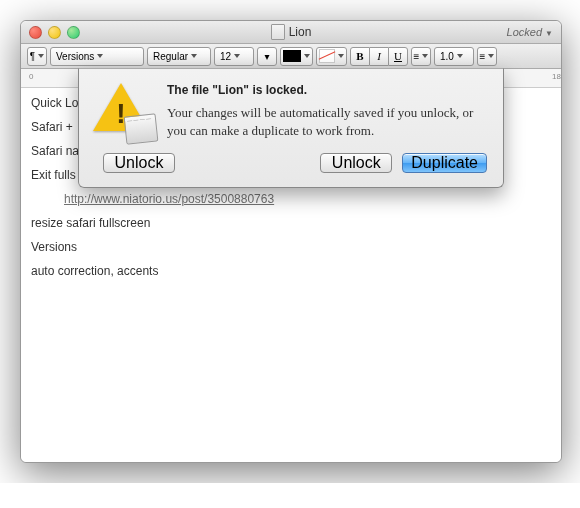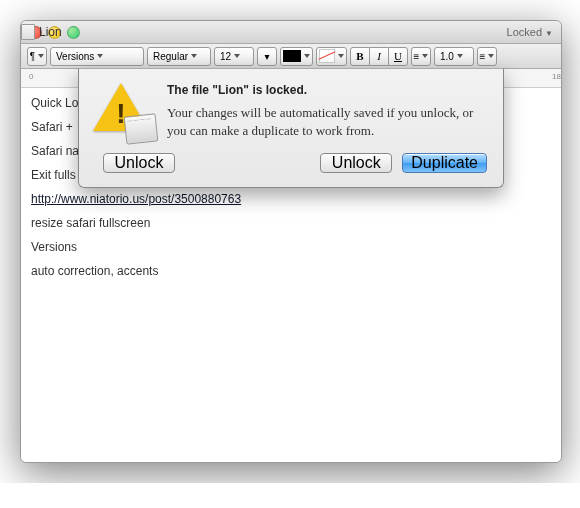--- a/index.html
+++ b/index.html
@@ -3,41 +3,41 @@
 <meta charset="utf-8">
 <style>
 body { margin:0; padding:20px; background:#fff; font-family:"Lucida Grande","Helvetica Neue",sans-serif; font-size:11px; }
 .window { width:540px; border-radius:6px; box-shadow:0 10px 40px rgba(0,0,0,0.5); overflow:visible; background:#fff; position:relative; border:1px solid #999; }
 .titlebar { height:22px; background:linear-gradient(#ededed,#d3d3d3); border-bottom:1px solid #aaa; display:flex; align-items:center; padding:0 8px; border-radius:6px 6px 0 0; position:relative; }
 .traffic-lights { display:flex; gap:6px; }
 .light { width:11px; height:11px; border-radius:50%; border:0.5px solid rgba(0,0,0,0.2); }
 .red { background:radial-gradient(circle at 30% 30%,#ff8a7d,#e74c3c); }
 .yellow { background:radial-gradient(circle at 30% 30%,#ffe07d,#f1c40f); }
 .green { background:radial-gradient(circle at 30% 30%,#a6e89b,#2ecc71); }
-.title-center { position:absolute; left:0; right:0; text-align:center; font-size:12px; color:#333; display:flex; align-items:center; gap:4px; pointer-events:none; }
+.title-center { position:absolute; left:0; right:0; text-align:center; font-size:12px; color:#333; display:flex; align-items:center; justify-content:center; gap:4px; pointer-events:none; }
 .doc-icon { width:12px; height:14px; background:linear-gradient(#f5f5f5,#e0e0e0); border:0.5px solid #999; border-radius:1px; position:relative; }
-.locked { margin-left:auto; font-size:11px; color:#666; display:flex; align-items:flex-end; gap:3px; position:relative; z-index:2; }
+.locked { margin-left:auto; font-size:11px; color:#666; display:flex; align-items:flex-end; gap:3px; position:relative; z-index:2;font-style:italic; }
 .chevdown { font-size:8px; color:#666; }
 .toolbar { height:24px; background:linear-gradient(#f0f0f0,#dadada); border-bottom:1px solid #aaa; display:flex; align-items:center; padding:0 6px; gap:3px; }
 .tb-seg { height:17px; background:linear-gradient(#fff,#e8e8e8); border:1px solid #999; border-radius:3px; display:flex; align-items:center; padding:0 5px; font-size:10px; box-shadow:inset 0 1px 0 rgba(255,255,255,0.5); }
 .tb-narrow { width:18px; justify-content:center; padding:0; }
 .tb-drop::after { content:""; margin-left:3px; border-left:3px solid transparent; border-right:3px solid transparent; border-top:4px solid #555; }
 .swatch-black { width:18px; height:12px; background:#000; }
 .swatch-red { width:14px; height:12px; background:#fff; position:relative; border:1px solid #ccc; }
 .swatch-red::after { content:""; position:absolute; left:-2px; top:5px; right:-2px; border-top:1.5px solid #e74c3c; transform:rotate(-25deg); }
 .tb-btn { width:18px; height:17px; background:linear-gradient(#fff,#e8e8e8); border:1px solid #999; display:flex; align-items:center; justify-content:center; font-family:Georgia,serif; font-size:11px; }
 .tb-btn:first-of-type { border-radius:3px 0 0 3px; }
 .tb-btn.u { text-decoration:underline; border-radius:0 3px 3px 0; }
 .tb-btn.i { font-style:italic; border-left:none; border-right:none; }
 .tb-btn.b { font-weight:bold; }
 .ruler { height:18px; background:#f5f5f5; border-bottom:1px solid #ccc; position:relative; font-size:8px; color:#888; overflow:hidden; }
 .ruler-mark { position:absolute; top:3px; }
 .content { min-height:358px; background:#fff; padding:8px 10px; font-family:Helvetica,sans-serif; font-size:12px; color:#333; border-radius:0 0 6px 6px; }
 .content p { margin:0 0 10px 0; }
-.content a { color:#0f172a; text-decoration:underline; }
+.content a { color:#737373; text-decoration:underline;margin-left:33px; }
 .sheet-wrap { position:absolute; top:47px; left:0; right:0; display:flex; justify-content:center; z-index:10; }
 .sheet { width:394px; background:linear-gradient(#f2f2f2,#e8e8e8); border:1px solid #888; border-top:1px solid #aaa; border-radius:0 0 6px 6px; box-shadow:0 8px 20px rgba(0,0,0,0.35); padding:14px 16px 14px 14px; }
 .sheet-body { display:flex; gap:14px; margin-bottom:14px; }
 .warn-icon { flex:0 0 60px; position:relative; height:56px; }
 .tri { width:0; height:0; border-left:28px solid transparent; border-right:28px solid transparent; border-bottom:48px solid #f6c213; position:relative; filter:drop-shadow(0 1px 1px rgba(0,0,0,0.3)); }
 .tri::after { content:"!"; position:absolute; left:-6px; top:15px; width:12px; text-align:center; color:#4a3500; font-weight:bold; font-size:28px; font-family:Arial; }
 .badge { position:absolute; right:-4px; bottom:-4px; width:26px; height:22px; background:linear-gradient(#fafafa,#d5d5d5); border:1px solid #999; border-radius:2px; transform:rotate(-6deg); font-size:5px; padding:2px; color:#aaa; overflow:hidden; line-height:2px; }
 .sheet-text { flex:1; }
 .sheet-title { font-weight:bold; font-size:12px; margin:0 0 7px 0; color:#222; }
 .sheet-msg { font-size:13px; color:#333; line-height:1.35; margin:0;font-family:Liberation Serif, serif; }

